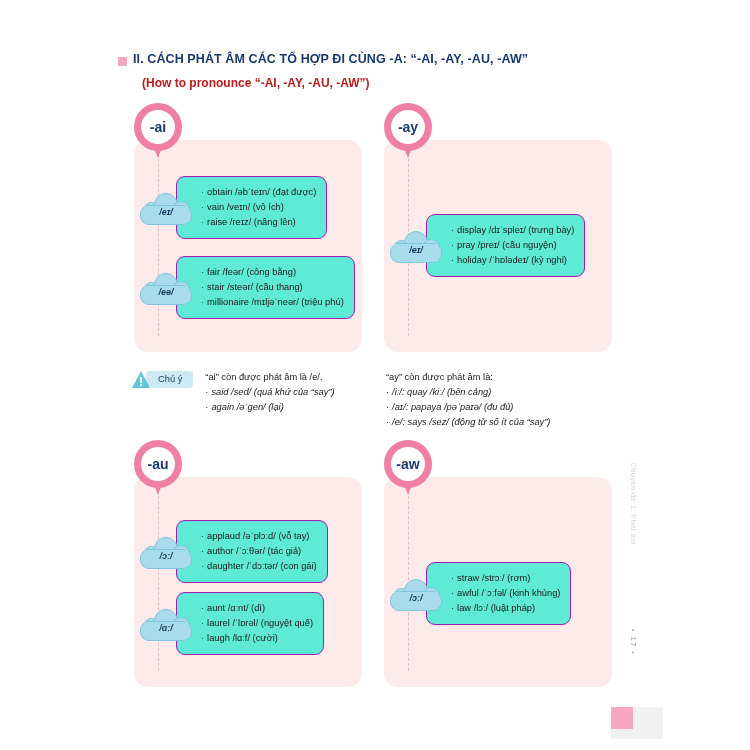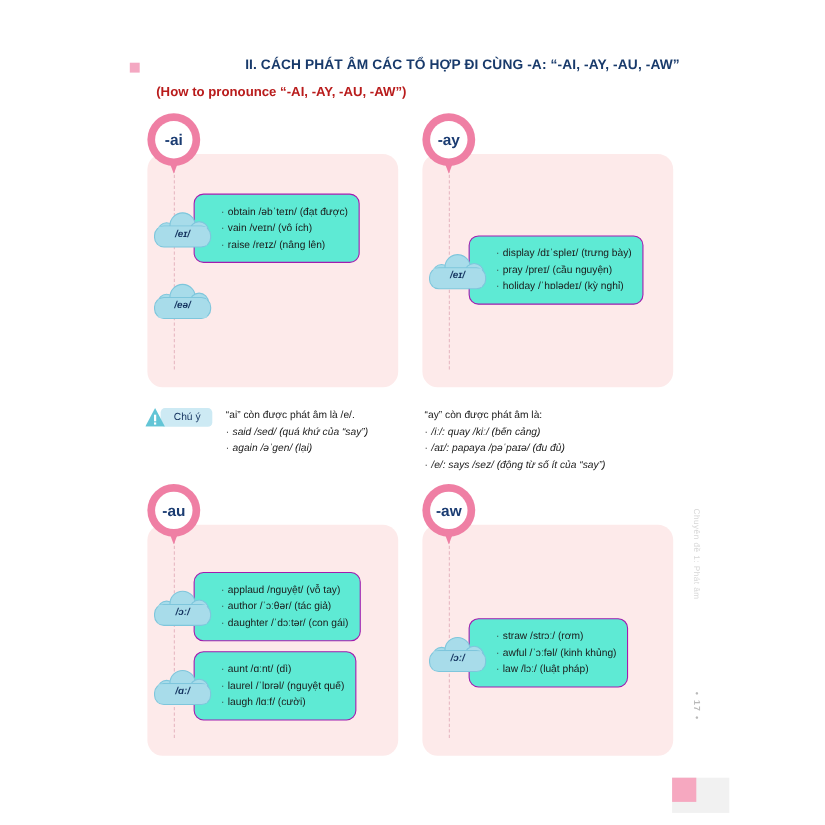--- a/index.html
+++ b/index.html
@@ -19,21 +19,20 @@
   .heading-block {
     position: absolute;
     left: 118px;
     top: 52px;
     width: 500px;
   }
   .heading-line1 {
     display: flex;
     align-items: flex-start;
     gap: 6px;
-    justify-content: space-between;
   }
   .heading-bullet {
     width: 9px;
     height: 9px;
     background: #f4a8c2;
     margin-top: 5px;
     flex: 0 0 auto;
   }
   .heading-title {
     font-size: 12.5px;
@@ -384,20 +383,27 @@
   <div class="cloud">
     <div class="c-p1"></div>
     <div class="c-p2"></div>
     <div class="c-p3"></div>
     <div class="c-body"></div>
     <div class="c-mask"></div>
     <div class="c-label">
       <span>/eə/</span>
     </div>
   </div>
+  <div class="listbox">
+    <ul>
+      <li><span class="bul">·</span><span>fair /feər/ (công bằng)</span></li>
+      <li><span class="bul">·</span><span>stair /steər/ (cầu thang)</span></li>
+      <li><span class="bul">·</span><span>millionaire /mɪljəˈneər/ (triệu phú)</span></li>
+    </ul>
+  </div>
 </div>
 
 <div class="card c-ay">
   <div class="stem"></div>
 </div>
 <div class="pin p-ay">
   <div class="bulb"></div>
   <div class="tail"></div>
   <div class="inner">
     <span>-ay</span>
@@ -468,21 +474,21 @@
     <div class="c-p2"></div>
     <div class="c-p3"></div>
     <div class="c-body"></div>
     <div class="c-mask"></div>
     <div class="c-label">
       <span>/ɔː/</span>
     </div>
   </div>
   <div class="listbox">
     <ul>
-      <li><span class="bul">·</span><span>applaud /nguyệt/ (vỗ tay)</span></li>
+      <li><span class="bul">·</span><span>applaud /əˈplɔːd/ (vỗ tay)</span></li>
       <li><span class="bul">·</span><span>author /ˈɔːθər/ (tác giả)</span></li>
       <li><span class="bul">·</span><span>daughter /ˈdɔːtər/ (con gái)</span></li>
     </ul>
   </div>
 </div>
 
 <div class="group g-au-2">
   <div class="cloud">
     <div class="c-p1"></div>
     <div class="c-p2"></div>

